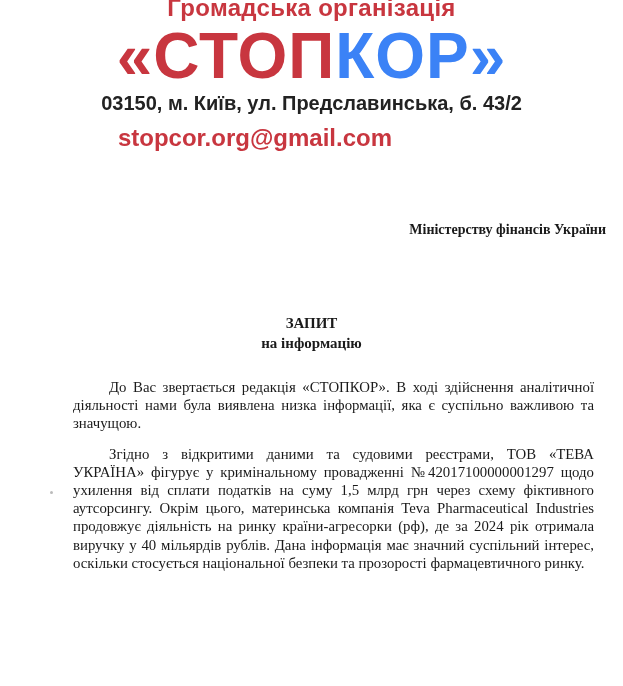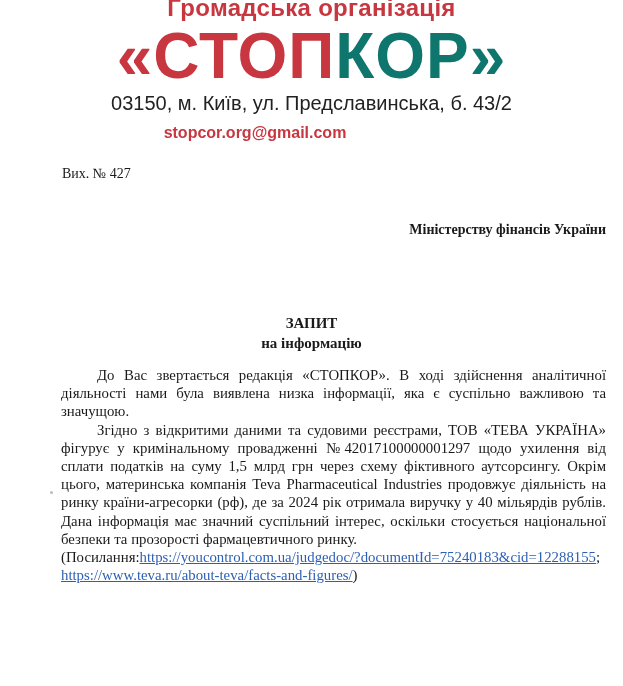--- a/index.html
+++ b/index.html
@@ -1,54 +1,52 @@
 <!DOCTYPE html>
 <html><head>
   <meta charset="utf-8">
   <style>
     html, body { margin: 0; padding: 0; background: #ffffff; }
     body { width: 623px; height: 686px; overflow: hidden; position: relative; font-family: "Liberation Serif", serif; color: #1a1a1a; }
     .hdr-org { position: absolute; top: -6px; left: 0; width: 623px; text-align: center; font-family: "Liberation Sans", sans-serif; font-weight: bold; font-size: 24px; color: #c8363f; letter-spacing: 0.3px; }
     .hdr-brand { position: absolute; top: 20px; left: 0; width: 623px; text-align: center; font-family: "Liberation Sans", sans-serif; font-weight: bold; font-size: 64px; line-height: 72px; letter-spacing: 1px; }
     .hdr-brand .red { color: #c8363f; }
-    .hdr-brand .dark { color: #0f766e; }
-    .hdr-addr { position: absolute; top: 92px; left: 0; width: 623px; text-align: center; font-family: "Liberation Sans", sans-serif; font-weight: normal; font-size: 20px; color: #222; }
-    .hdr-email { position: absolute; top: 124px; left: 0; width: 510px; text-align: center; font-family: "Liberation Sans", sans-serif; font-weight: bold; font-size: 16px; color: #c8363f; }
+    .hdr-brand .dark { color: #3b82f6; }
+    .hdr-addr { position: absolute; top: 92px; left: 0; width: 623px; text-align: center; font-family: "Liberation Sans", sans-serif; font-weight: bold; font-size: 20px; color: #222; }
+    .hdr-email { position: absolute; top: 124px; left: 0; width: 510px; text-align: center; font-family: "Liberation Sans", sans-serif; font-weight: bold; font-size: 24px; color: #c8363f; }
     .meta { position: absolute; left: 62px; top: 165px; font-size: 14px; line-height: 18px; }
     .recipient { position: absolute; right: 17px; top: 220px; text-align: right; font-size: 14px; line-height: 20px; }
     .recipient .name { font-weight: bold; }
     a.link { color: #2b5fb4; text-decoration: underline; }
     .title { position: absolute; top: 313px; left: 0; width: 623px; text-align: center; font-weight: bold; font-size: 15px; line-height: 20px; box-sizing: border-box; }
     .body { position: absolute; left: 61px; top: 366px; width: 545px; font-size: 14.8px; line-height: 18.2px; }
-    .body p { margin: 0; text-align: justify; text-indent: 36px; }
+    .body p { margin: 12px; text-align: justify; text-indent: 36px; }
     .body p.noindent { text-indent: 0; text-align: left; }
     .dot { position: absolute; left: 50px; top: 491px; width: 3px; height: 3px; background: #bbb; border-radius: 50%; }
   </style>
 </head>
 <body>
 
 <div>
   <div class="hdr-org">Громадська організація</div>
   <div class="hdr-brand"><span class="red">«</span><span class="red">СТОП</span><span class="dark">КОР</span><span class="dark">»</span></div>
   <div class="hdr-addr">03150, м. Київ, ул. Предславинська, б. 43/2</div>
   <div class="hdr-email">stopcor.org@gmail.com</div>
 </div>
 
 <div class="meta">
-  <div>Вих. № 427</div>
 </div>
 
 <div class="recipient">
   <div class="name">Міністерству фінансів України</div>
 </div>
 
 <div class="title">
   <div>ЗАПИТ</div>
   <div>на інформацію</div>
 </div>
 
 <div class="dot"></div>
 
 <div class="body">
   <p>До Вас звертається  редакція «СТОПКОР». В ході  здійснення аналітичної діяльності нами була виявлена низка інформації, яка є суспільно важливою та значущою.</p>
   <p>Згідно з відкритими даними та судовими реєстрами, ТОВ «ТЕВА УКРАЇНА» фігурує у кримінальному провадженні №42017100000001297 щодо ухилення від сплати податків на суму 1,5 млрд грн через схему фіктивного аутсорсингу. Окрім цього, материнська компанія Teva Pharmaceutical Industries продовжує діяльність на ринку країни-агресорки (рф), де за 2024 рік отримала виручку у 40 мільярдів рублів. Дана інформація має значний суспільний інтерес, оскільки стосується національної безпеки та прозорості фармацевтичного ринку.</p>
-  <p class="noindent"><span>(Посилання:</span><a class="link" style="word-break: break-all;">https://youcontrol.com.ua/judgedoc/?documentId=75240183&amp;cid=12288155</a><span>; </span><a class="link">https://www.teva.ru/about-teva/facts-and-figures/</a><span>)</span></p>
 </div>
 
 </body></html>

